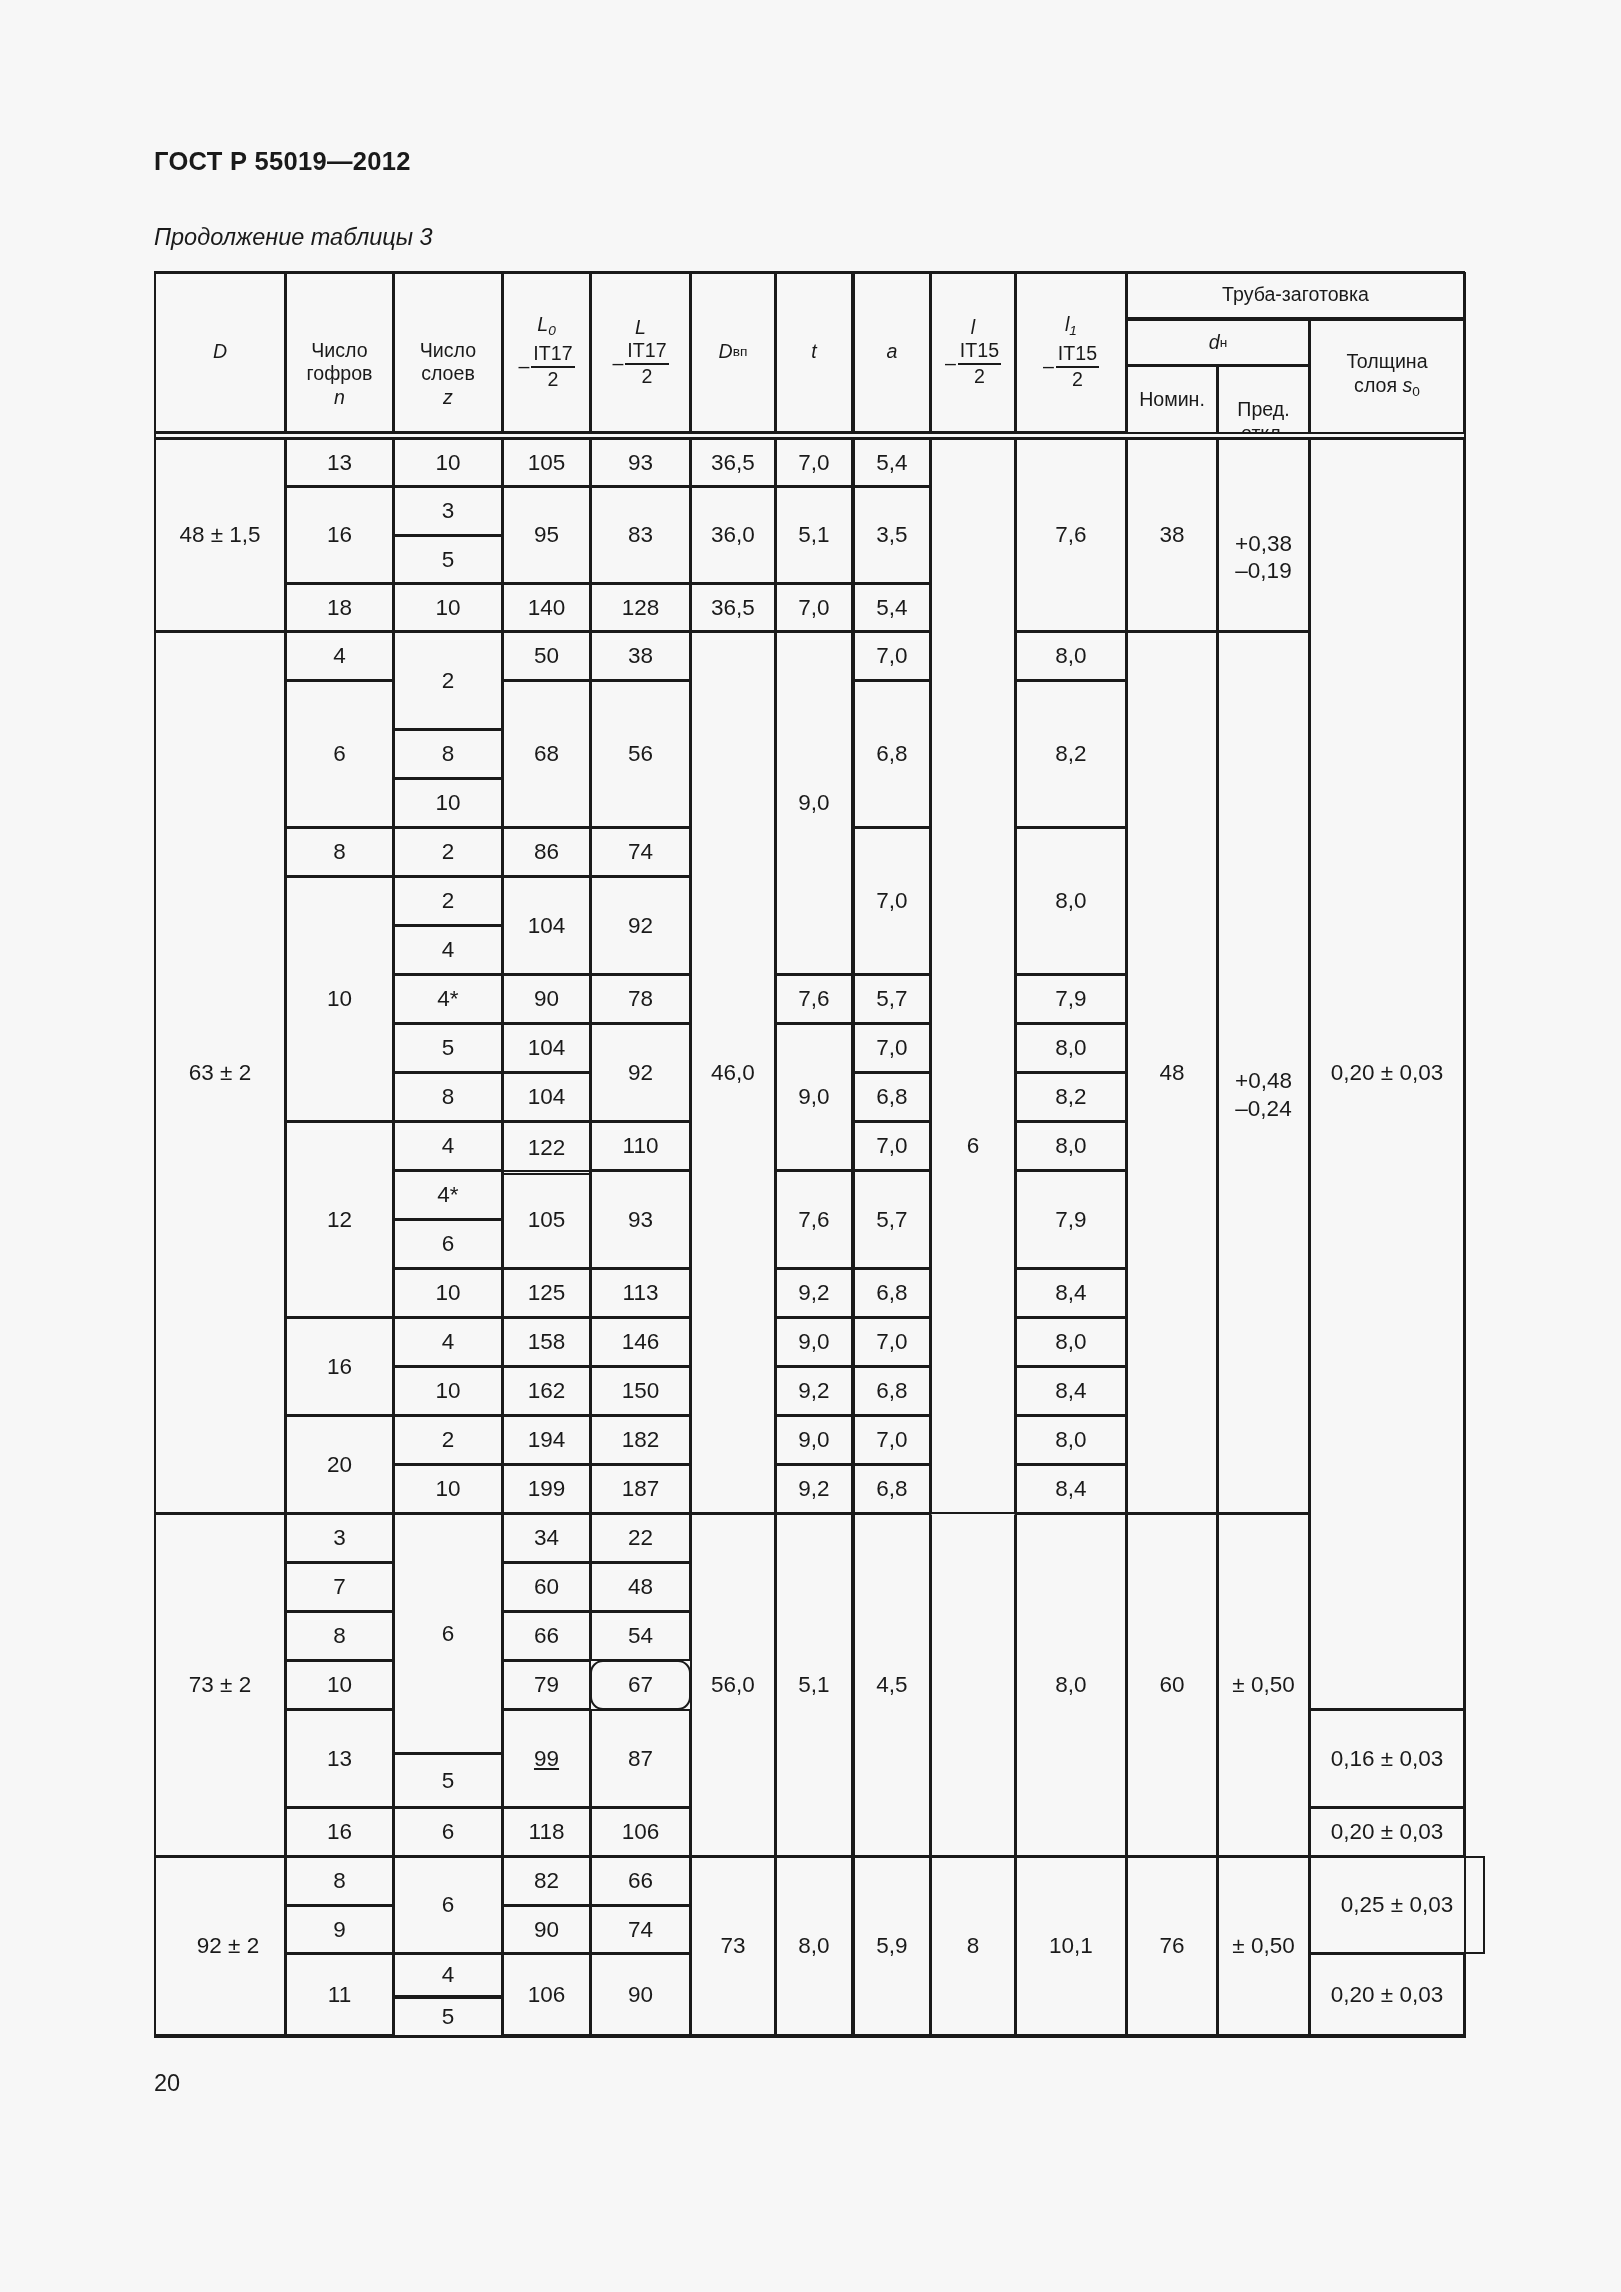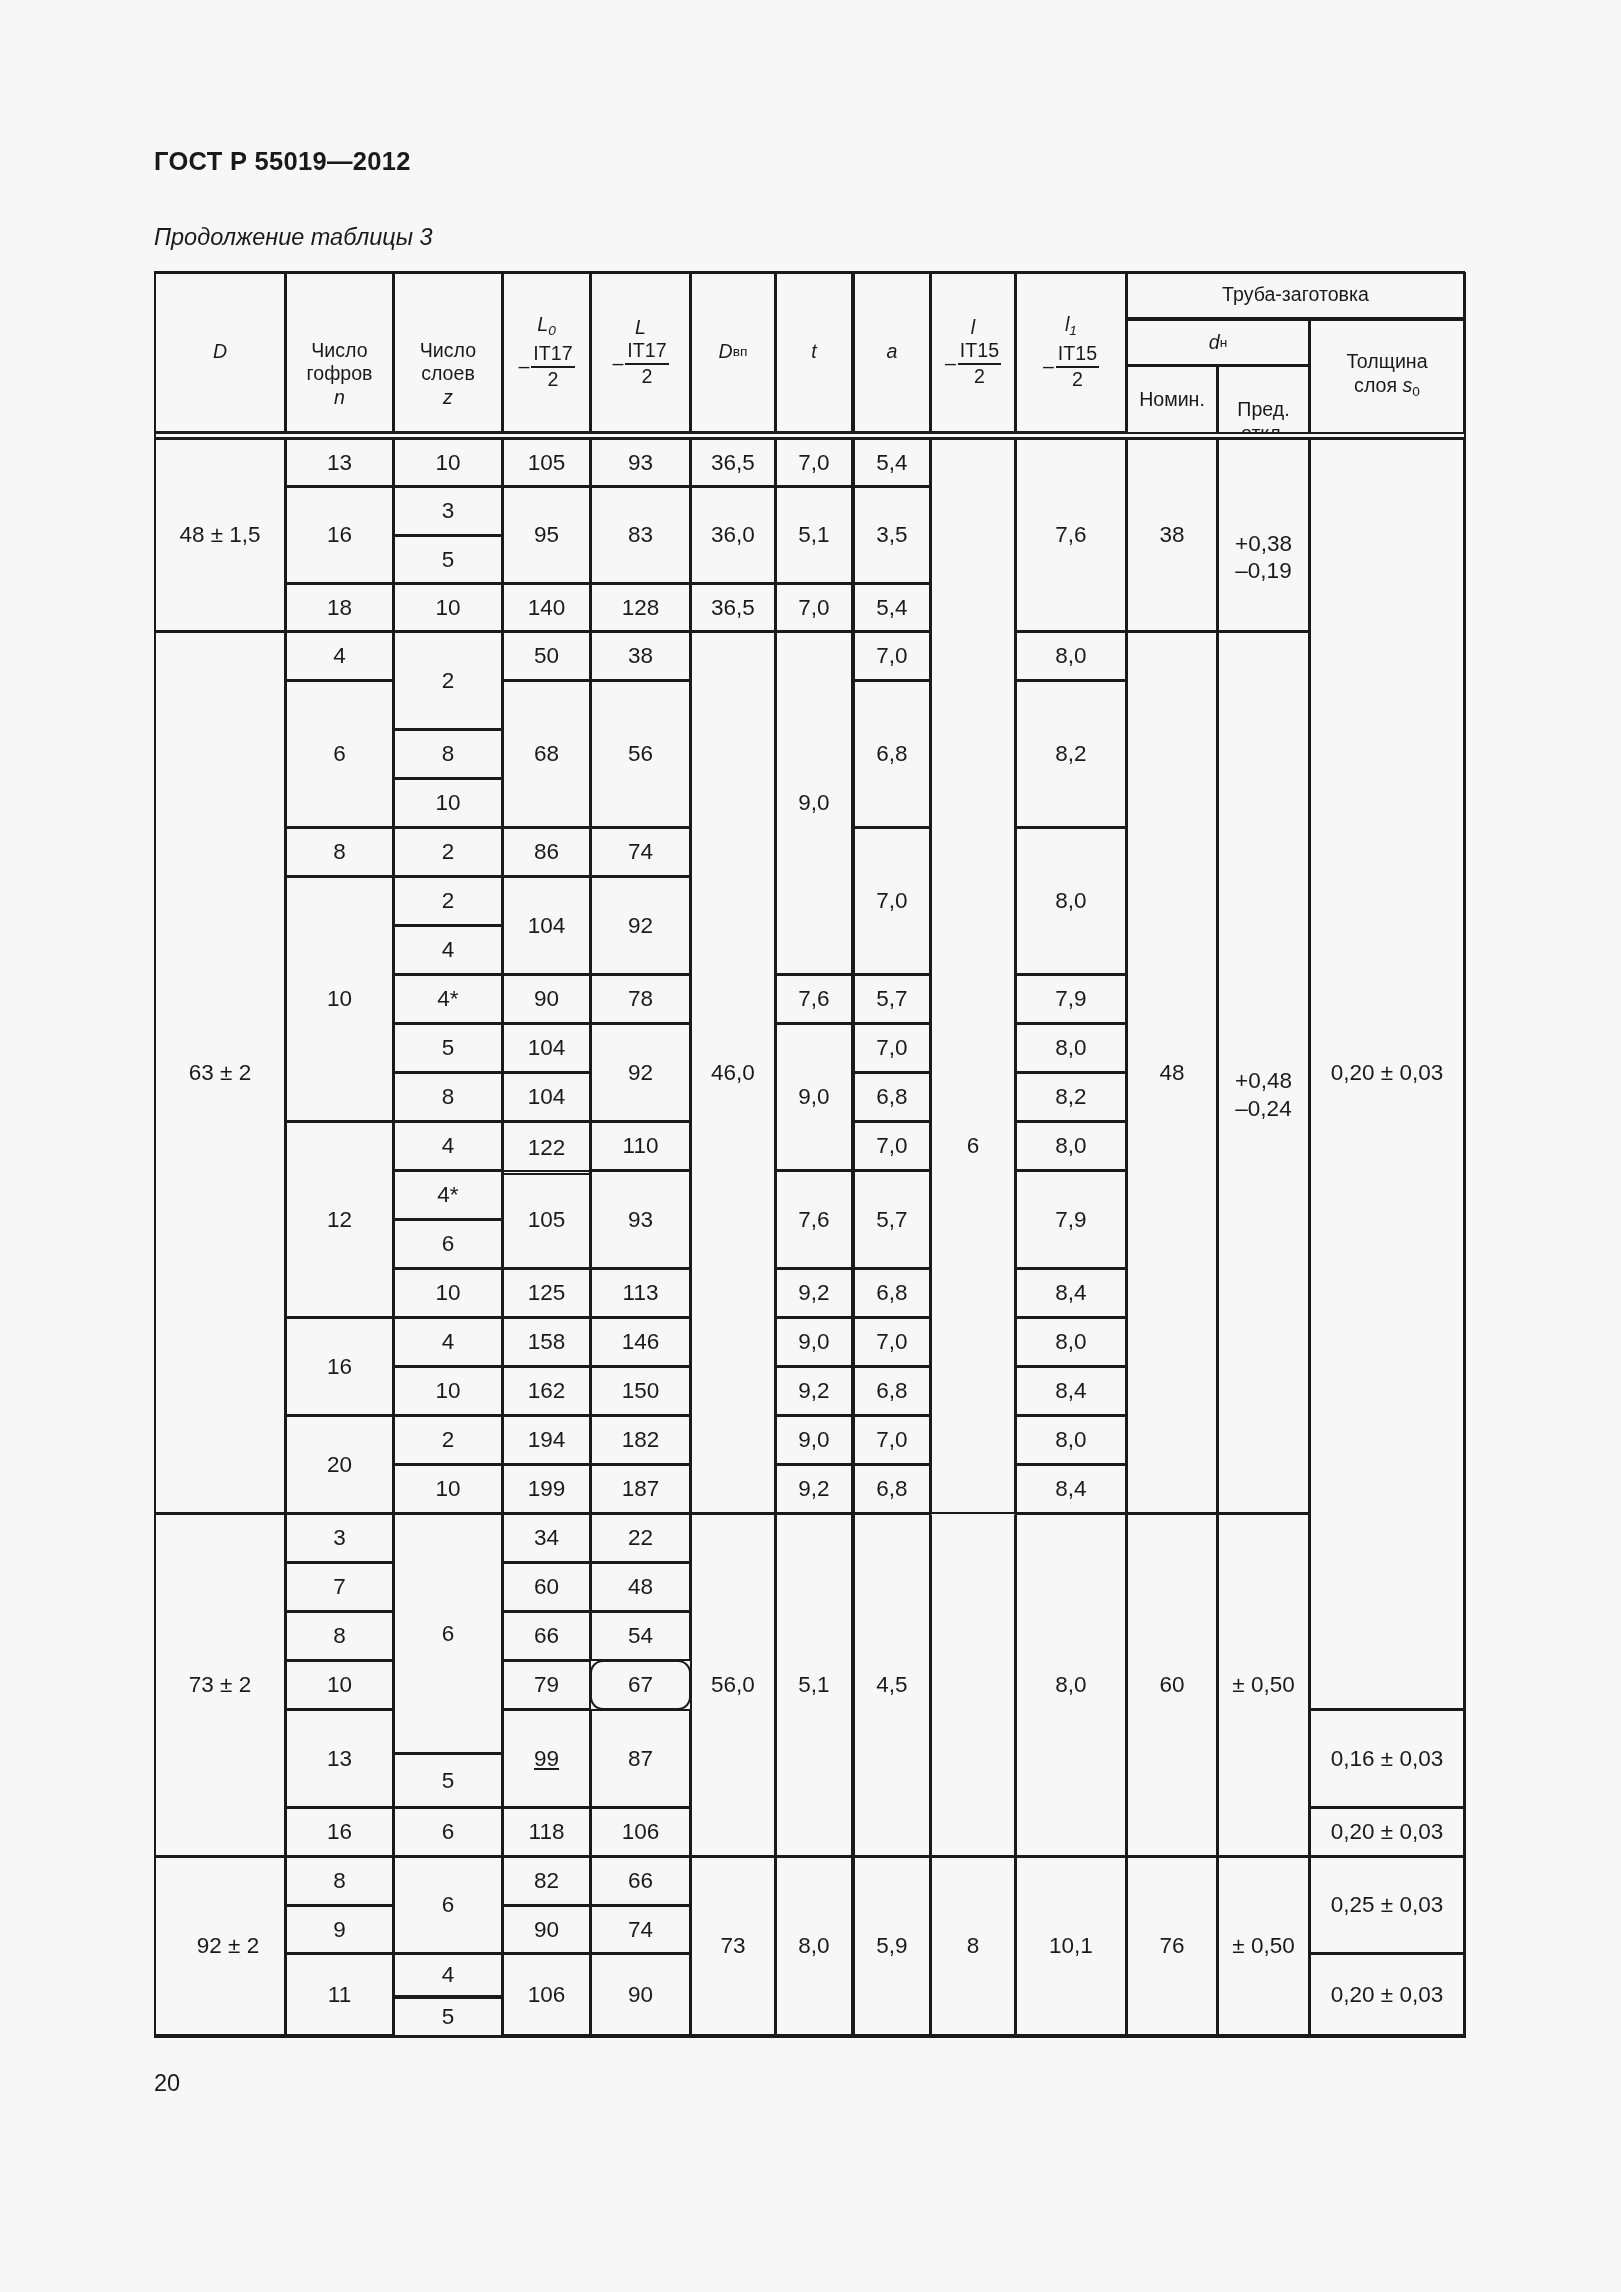--- a/index.html
+++ b/index.html
@@ -635,21 +635,21 @@
     </div>
   <div class="cell" style="left:1016px;top:1857px;width:112px;height:180px;">
       <span>10,1</span>
     </div>
   <div class="cell" style="left:1127px;top:1857px;width:92px;height:180px;">
       <span>76</span>
     </div>
   <div class="cell" style="left:1218px;top:1857px;width:93px;height:180px;">
       <span>± 0,50</span>
     </div>
-  <div class="cell" style="left:1310px;top:1857px;width:156px;height:98px;">
+  <div class="cell" style="left:1310px;top:1857px;width:176px;height:98px;">
       <span>0,25 ± 0,03</span>
     </div>
   <div class="cell" style="left:1310px;top:1954px;width:156px;height:83px;">
       <span>0,20 ± 0,03</span>
     </div>
 
   <div class="dbl"></div>
   <div class="outer"></div>
 </div>
 

